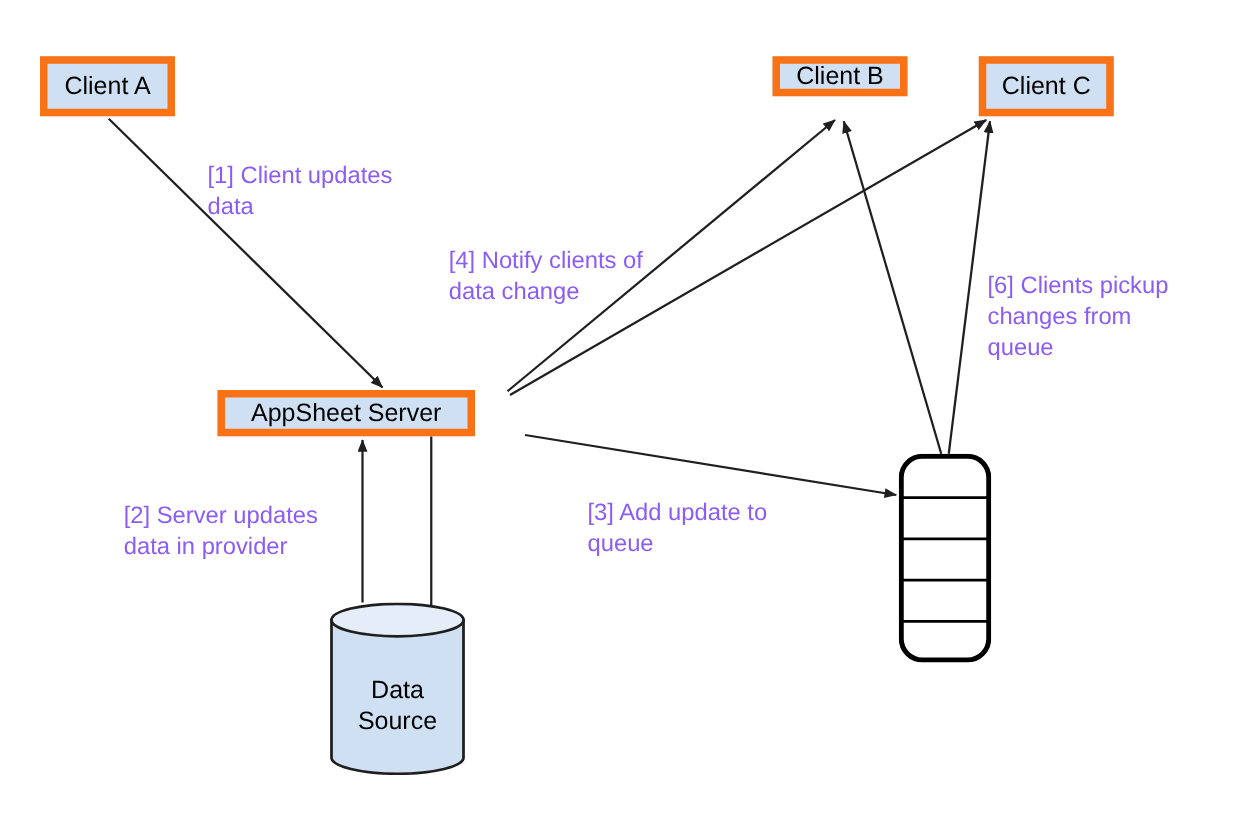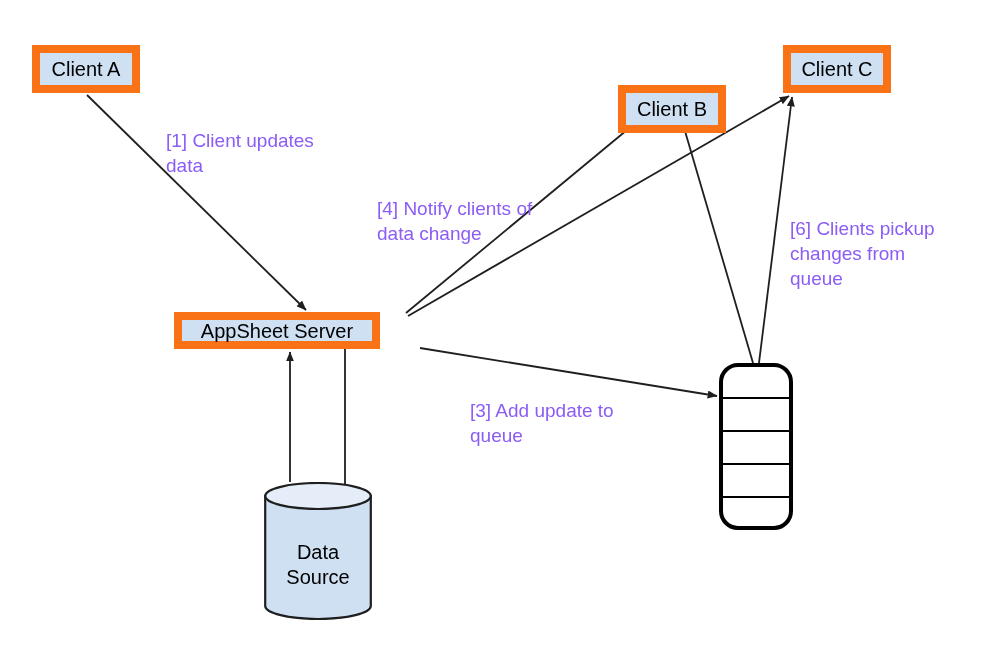--- a/index.html
+++ b/index.html
@@ -23,31 +23,31 @@
     top: 0;
     width: 999px;
     height: 651px;
   }
 
   
   .node-box {
     position: absolute;
     box-sizing: border-box;
     background: #cfe0f3;
-    border: 8px solid #f97316;
+    border: 6px solid #f97316;
     display: flex;
     align-items: center;
     justify-content: center;
     font-size: 20px;
     color: #000000;
     line-height: 1;
     z-index: 3;
   }
   #client-a  { left: 32px;  top: 45px;  width: 108px; height: 48px; }
-  #client-b  { left: 618px; top: 45px;  width: 108px; height: 48px; margin-top: 40px; }
+  #client-b  { left: 618px; top: 45px;  width: 108px; height: 32px; }
   #client-c  { left: 740px; top: 45px;  width: 108px; height: 48px; margin-left: 43px; }
   #server    { left: 174px; top: 312px; width: 206px; height: 37px; }
 
   
   #data-source {
     position: absolute;
     left: 264px;
     top: 482px;
     width: 108px;
     height: 138px;
@@ -97,21 +97,21 @@
     position: absolute;
     font-size: 19px;
     color: #8b5cf6;
     line-height: 1.32;
     white-space: pre-line;
     z-index: 4;
   }
   #label-1 { left: 166px; top: 128px; width: 200px; }
   #label-2 { left: 99px;  top: 400px; width: 200px; }
   #label-3 { left: 470px; top: 398px; width: 190px; }
-  #label-4 { left: 377px; top: 196px; width: 200px; }
+  #label-4 { left: 359px; top: 196px; width: 200px; }
   #label-5 { left: 790px; top: 216px; width: 175px; }
 </style>
 </head>
 <body>
 
 <div id="canvas">
 
   <svg id="wires" viewBox="0 0 999 651" xmlns="http://www.w3.org/2000/svg">
     <defs>
       <marker id="arrowhead" markerWidth="10" markerHeight="8" refX="9.4" refY="4" orient="auto" markerUnits="userSpaceOnUse">
@@ -168,20 +168,22 @@
       <rect x="2" y="2" width="70" height="163" rx="17" ry="17" fill="#ffffff" stroke="#000000" stroke-width="4"></rect>
       <line x1="2" y1="35" x2="72" y2="35" stroke="#000000" stroke-width="2.2"></line>
       <line x1="2" y1="68" x2="72" y2="68" stroke="#000000" stroke-width="2.2"></line>
       <line x1="2" y1="101" x2="72" y2="101" stroke="#000000" stroke-width="2.2"></line>
       <line x1="2" y1="134" x2="72" y2="134" stroke="#000000" stroke-width="2.2"></line>
     </svg>
   </div>
 
   <div class="step-label" id="label-1">[1] Client updates
 data</div>
+  <div class="step-label" id="label-2">[2] Server updates
+data in provider</div>
   <div class="step-label" id="label-3">[3] Add update to
 queue</div>
   <div class="step-label" id="label-4">[4] Notify clients of
 data change</div>
   <div class="step-label" id="label-5">[6] Clients pickup
 changes from
 queue</div>
 
 </div>
 

